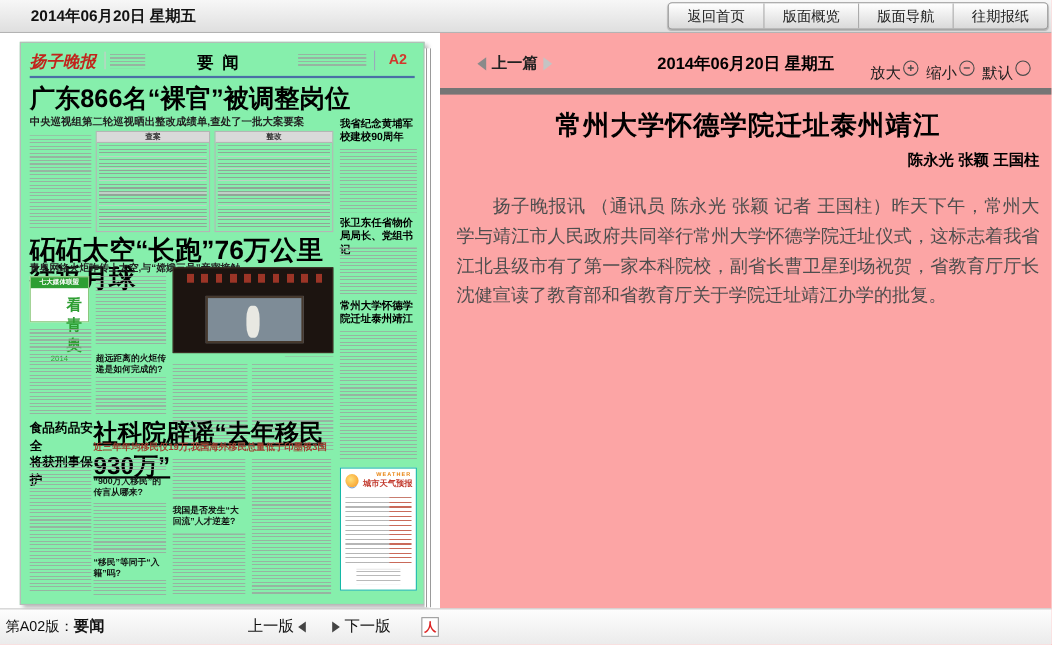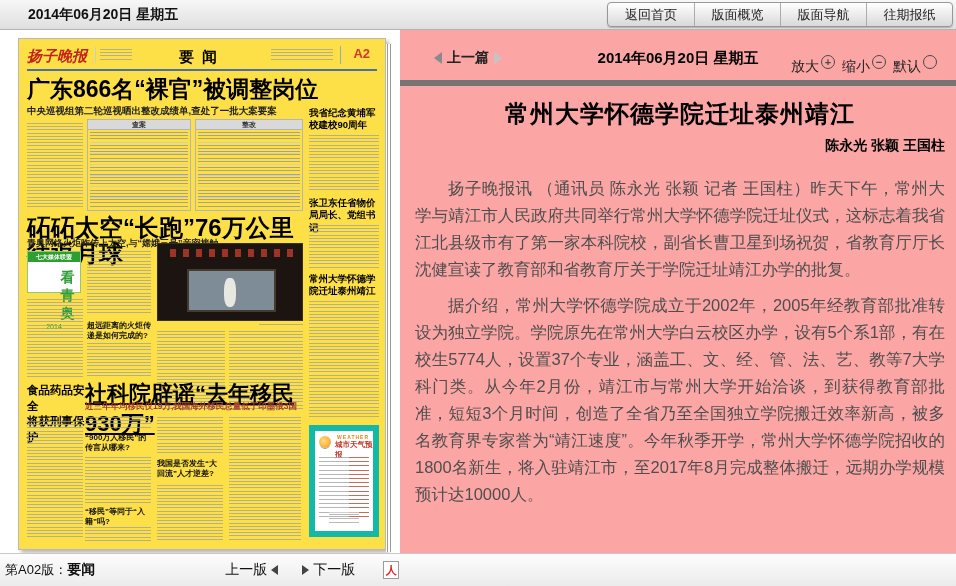--- a/index.html
+++ b/index.html
@@ -12,21 +12,21 @@
     background:linear-gradient(#f7f7f7,#dfdfdf); border-bottom:1px solid #b3b3b3;
     display:flex; align-items:center; justify-content:space-between; padding:0 3px 0 28px; }
   .topbar-date { font-weight:bold; font-size:14px; color:#111; }
   .btn-group { display:flex; height:25px; border:1px solid #979797; border-radius:4px; overflow:hidden;
     background:linear-gradient(#ffffff,#d9d9d9); box-shadow:0 1px 1px rgba(0,0,0,.2);text-align:center; }
   .btn { width:86px; display:flex; align-items:center; justify-content:center; font-size:13px; color:#222;
     border-left:1px solid #ababab; cursor:pointer; }
   .btn:first-child { border-left:none; }
 
   
-  .paper { position:absolute; left:18px; top:38px; width:368px; height:512px; background:#fde047;
+  .paper { position:absolute; left:18px; top:38px; width:368px; height:512px; background:#86efac;
     border:1px solid #b9b9b9; box-shadow:3px 3px 4px rgba(0,0,0,.28); }
   .paper::after { content:""; position:absolute; top:5px; right:-8px; bottom:-3px; width:7px;
     background:repeating-linear-gradient(90deg,#fff 0 1px,#9a9a9a 1px 2px,#fff 2px 3.5px); }
   .tx { background-image:repeating-linear-gradient(180deg,#9d9d9d 0 1px,transparent 1px 3.2px); opacity:.72; }
   .h1 { font-size:23px; line-height:1.12; font-weight:800; color:#000; }
   .h2 { font-size:24px; line-height:1.1; font-weight:800; color:#000; }
   .h4t { font-size:22px; font-weight:800; color:#000;text-decoration:underline; }
   .deck { font-size:9.5px; color:#222; font-weight:bold; }
   .side-head { font-size:9.5px; font-weight:bold; color:#000; line-height:1.3; }
   .mini-head { font-size:8px; font-weight:bold; color:#111; line-height:1.3; }
@@ -39,21 +39,21 @@
   .badge { border:1px solid #8cc87e; background:#fff; }
   .badge-top { background:#2e9e33; color:#fff; font-size:6px; font-weight:bold; text-align:center; height:10px; line-height:10px; }
   .badge-main { color:#2e9e33; font-weight:800; font-size:14px; text-align:center; margin-top:7px; letter-spacing:1px;margin-left:28px; }
   .badge-year { color:#2e9e33; font-size:7px; text-align:center; }
   .photo { background:#1c1410; border:1px solid #3a2d22; }
   .photo .leds { position:absolute; left:8%; top:6%; right:6%; height:11%;
     background:repeating-linear-gradient(90deg,#b23a2a 0 6px,transparent 6px 13px); opacity:.85; }
   .photo .screen { position:absolute; left:20%; top:33%; width:62%; height:56%;
     background:#7e8c97; border:2px solid #46392e; }
   .photo .fig { position:absolute; left:46%; top:45%; width:8%; height:38%; background:#e8e8e2; border-radius:40%; }
-  .weather { border:6px solid #14b8a6; background:#fff; }
+  .weather { border:1px solid #14b8a6; background:#fff; }
   .sun-icon { position:absolute; left:4px; top:5px; width:12px; height:12px; border-radius:50%;
     background:radial-gradient(circle at 40% 40%, #ffe07a, #f6921e); box-shadow:0 2px 0 -1px #7fa6d9; }
   .w-en { position:absolute; right:4px; top:3px; font-size:5px; font-weight:bold; color:#e8820c; letter-spacing:1px; }
   .w-cn { position:absolute; left:20px; top:9px; font-size:7.5px; font-weight:bold; color:#c23a2e; }
   .w-rows { position:absolute; left:4px; right:4px; top:26px; height:60px;
     background:repeating-linear-gradient(180deg,#9d9d9d 0 1px,transparent 1px 4.2px); opacity:.75; }
   .w-temps { position:absolute; right:4px; top:26px; width:20px; height:60px;
     background:repeating-linear-gradient(180deg,#c96a5a 0 1px,#fff0 1px 4.2px); }
   .w-foot { position:absolute; left:14px; right:14px; bottom:5px; height:14px; border-top:1px solid #ddd;
     background:repeating-linear-gradient(180deg,#9d9d9d 1px 2px,transparent 2px 5px); opacity:.7; }
@@ -194,21 +194,20 @@
     <span class="lbl">默认</span>
     <span class="circle-icon"></span>
   </div>
   <div class="divider-bar"></div>
 
   <div class="article">
     <div class="article-title">常州大学怀德学院迁址泰州靖江</div>
     <div class="article-byline">陈永光 张颖 王国柱</div>
     <div class="article-body">
       <p>扬子晚报讯 （通讯员 陈永光 张颖 记者 王国柱）昨天下午，常州大学与靖江市人民政府共同举行常州大学怀德学院迁址仪式，这标志着我省江北县级市有了第一家本科院校，副省长曹卫星到场祝贺，省教育厅厅长沈健宣读了教育部和省教育厅关于学院迁址靖江办学的批复。</p>
-      <p>据介绍，常州大学怀德学院成立于2002年，2005年经教育部批准转设为独立学院。学院原先在常州大学白云校区办学，设有5个系1部，有在校生5774人，设置37个专业，涵盖工、文、经、管、法、艺、教等7大学科门类。从今年2月份，靖江市与常州大学开始洽谈，到获得教育部批准，短短3个月时间，创造了全省乃至全国独立学院搬迁效率新高，被多名教育界专家誉为“靖江速度”。今年秋季开学，常州大学怀德学院招收的1800名新生，将入驻靖江市，至2017年8月完成整体搬迁，远期办学规模预计达10000人。</p>
     </div>
   </div>
 </div>
 
 <div class="bottombar">
   <div class="page-label">
     <span>第A02版：</span><b>要闻</b>
   </div>
   <div class="pagenav" style="margin-left:130px;">
     <span>上一版</span>

